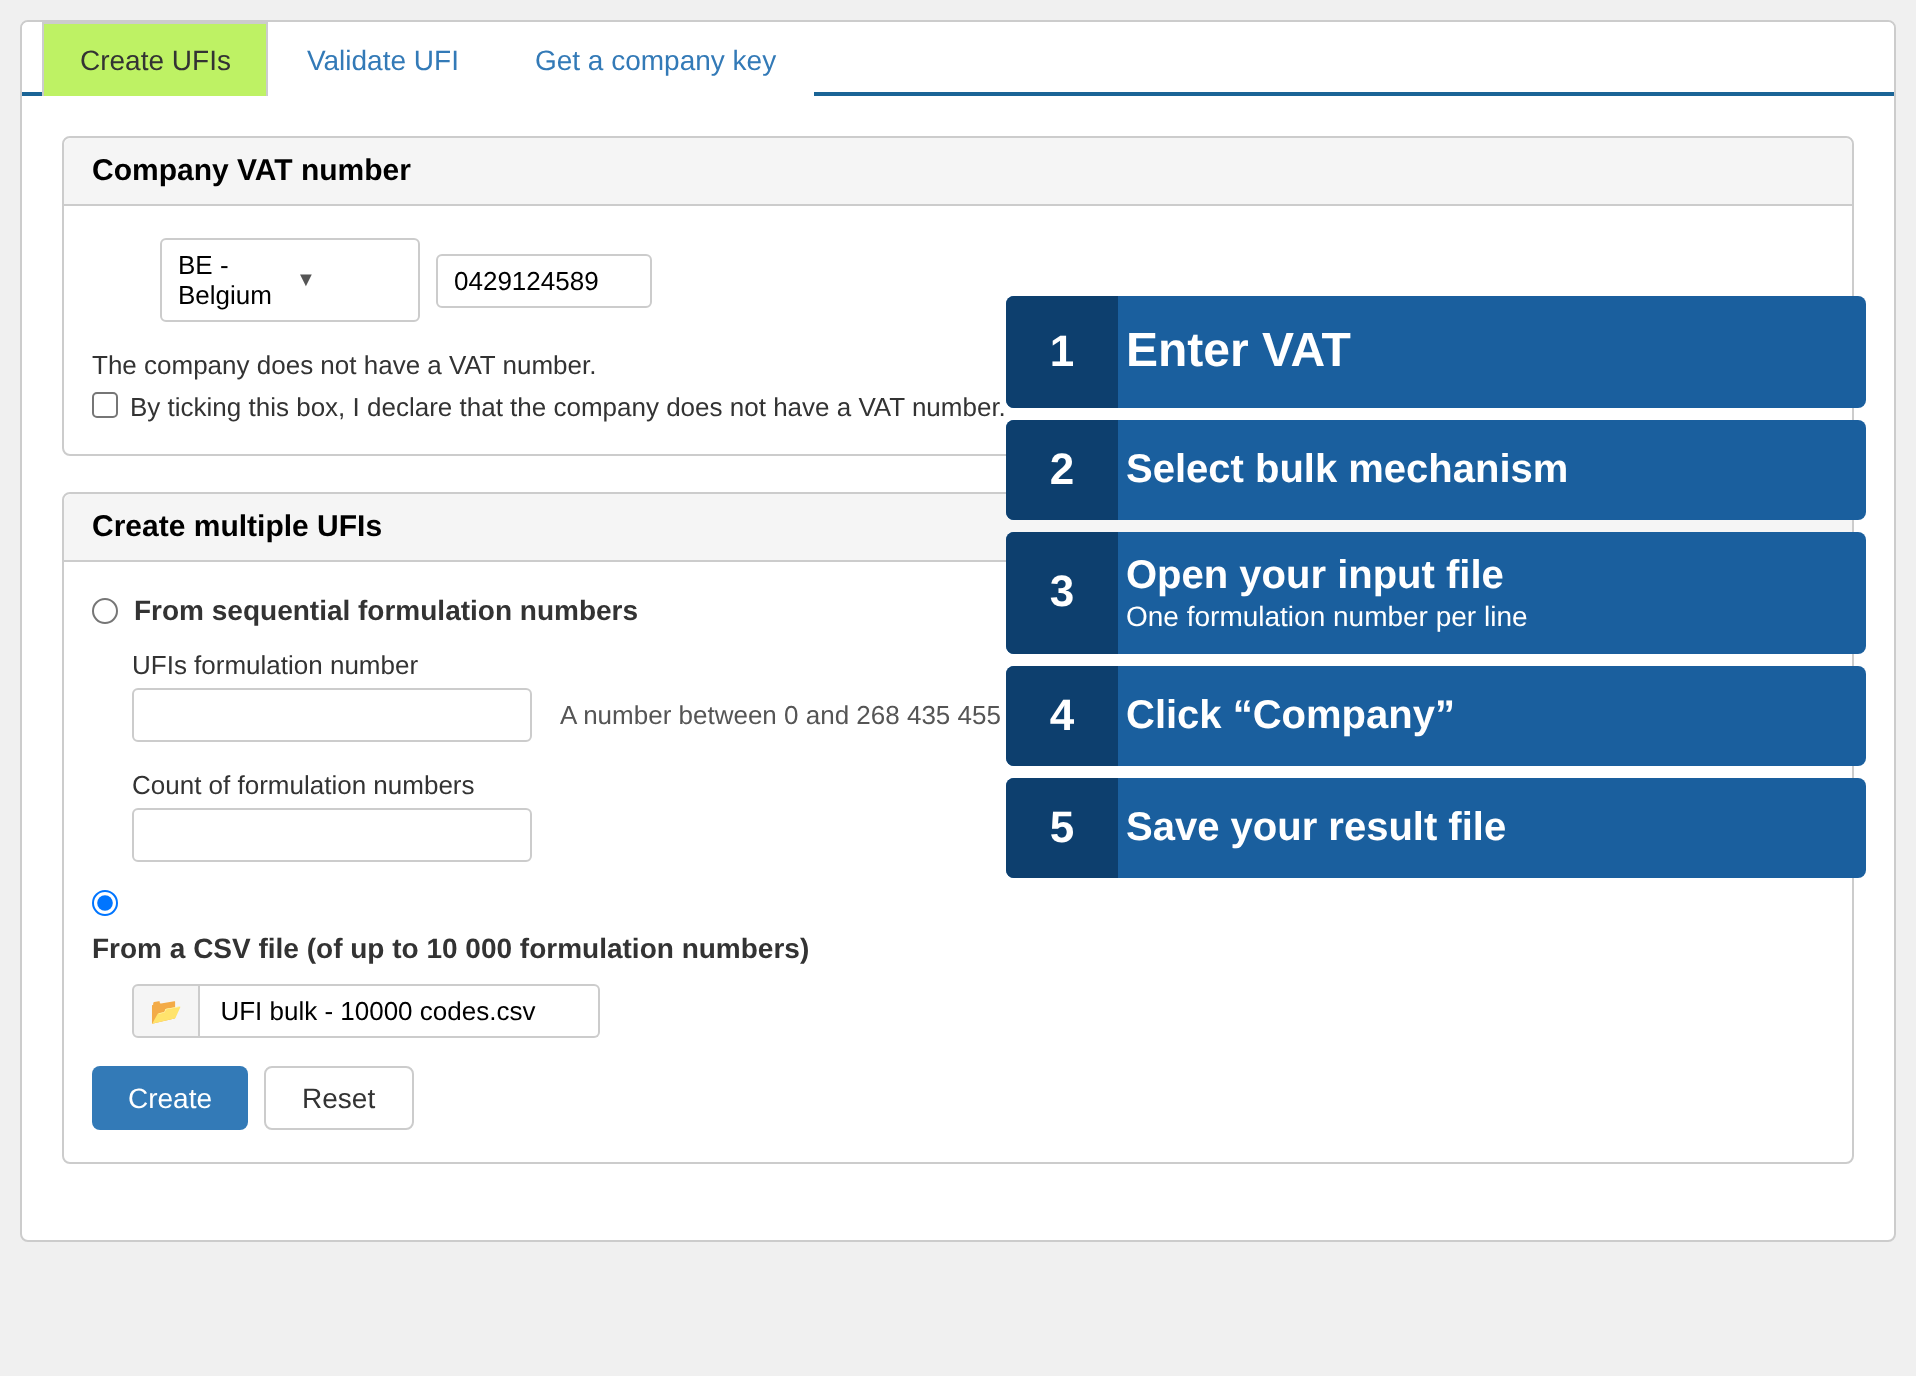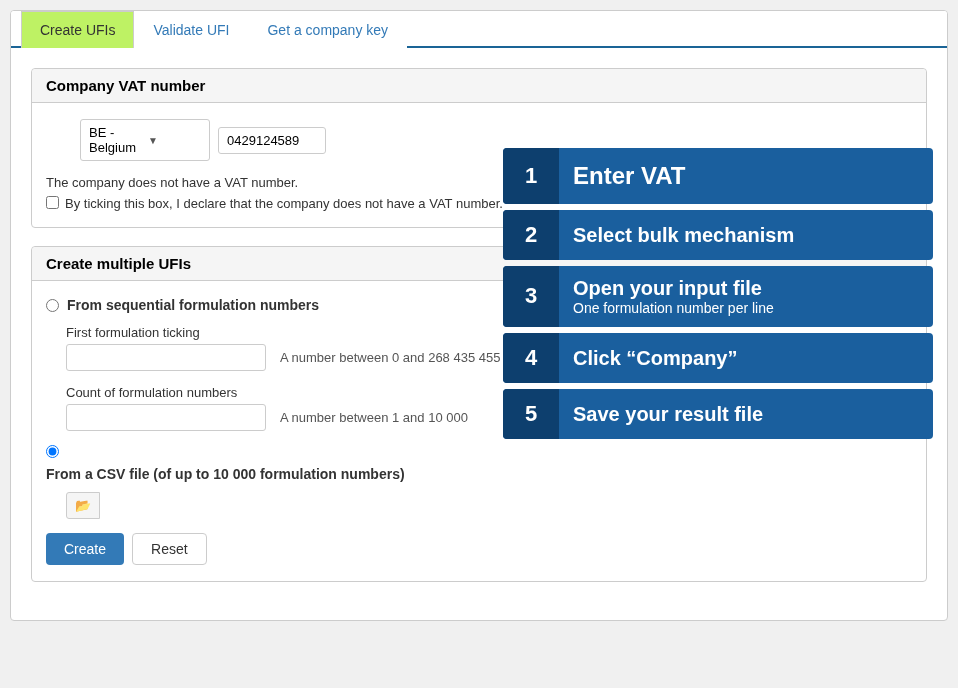--- a/index.html
+++ b/index.html
@@ -236,21 +236,21 @@
       width: 56px;
       min-width: 56px;
       text-align: center;
       padding: 12px 0;
       align-self: stretch;
       display: flex;
       align-items: center;
       justify-content: center;
     }
     .step-text {
-      padding: 10px 14px;
+      padding: 10px 4px;
       font-size: 20px;
       font-weight: bold;
       line-height: 1.2;
     }
     .step-text .sub {
       font-size: 14px;
       font-weight: normal;
       display: block;
     }
     .step-item.step1 {
@@ -294,44 +294,44 @@
     <div class="section">
       <div class="section-title">Create multiple UFIs</div>
       <div class="section-body">
 
         <div class="radio-row">
           <input type="radio" name="ufi-method" style="">
           <span>From sequential formulation numbers</span>
         </div>
 
         <div class="field-group">
-          <div class="field-label">First formulation ticking</div>
+          <div class="field-label">UFIs formulation number</div>
           <div class="field-row">
             <input class="text-input" type="text" style="">
             <span class="hint-text">A number between 0 and 268 435 455</span>
           </div>
         </div>
 
         <div class="field-group">
           <div class="field-label">Count of formulation numbers</div>
           <div class="field-row">
             <input class="text-input" type="text" style="">
-            <span class="hint-text">A number between 1 and 10 000</span>
           </div>
         </div>
 
         <div class="csv-radio-row">
           <input type="radio" name="ufi-method" checked="" style="">
           <span>From a CSV file (of up to 10 000 formulation numbers)</span>
         </div>
 
         <div class="file-input-row">
           <div class="file-button">
             <span>📂</span>
           </div>
+          <div class="file-name">UFI bulk - 10000 codes.csv</div>
         </div>
 
         <div class="action-buttons">
           <button class="btn-create">Create</button>
           <button class="btn-reset">Reset</button>
         </div>
 
       </div>
     </div>
 

